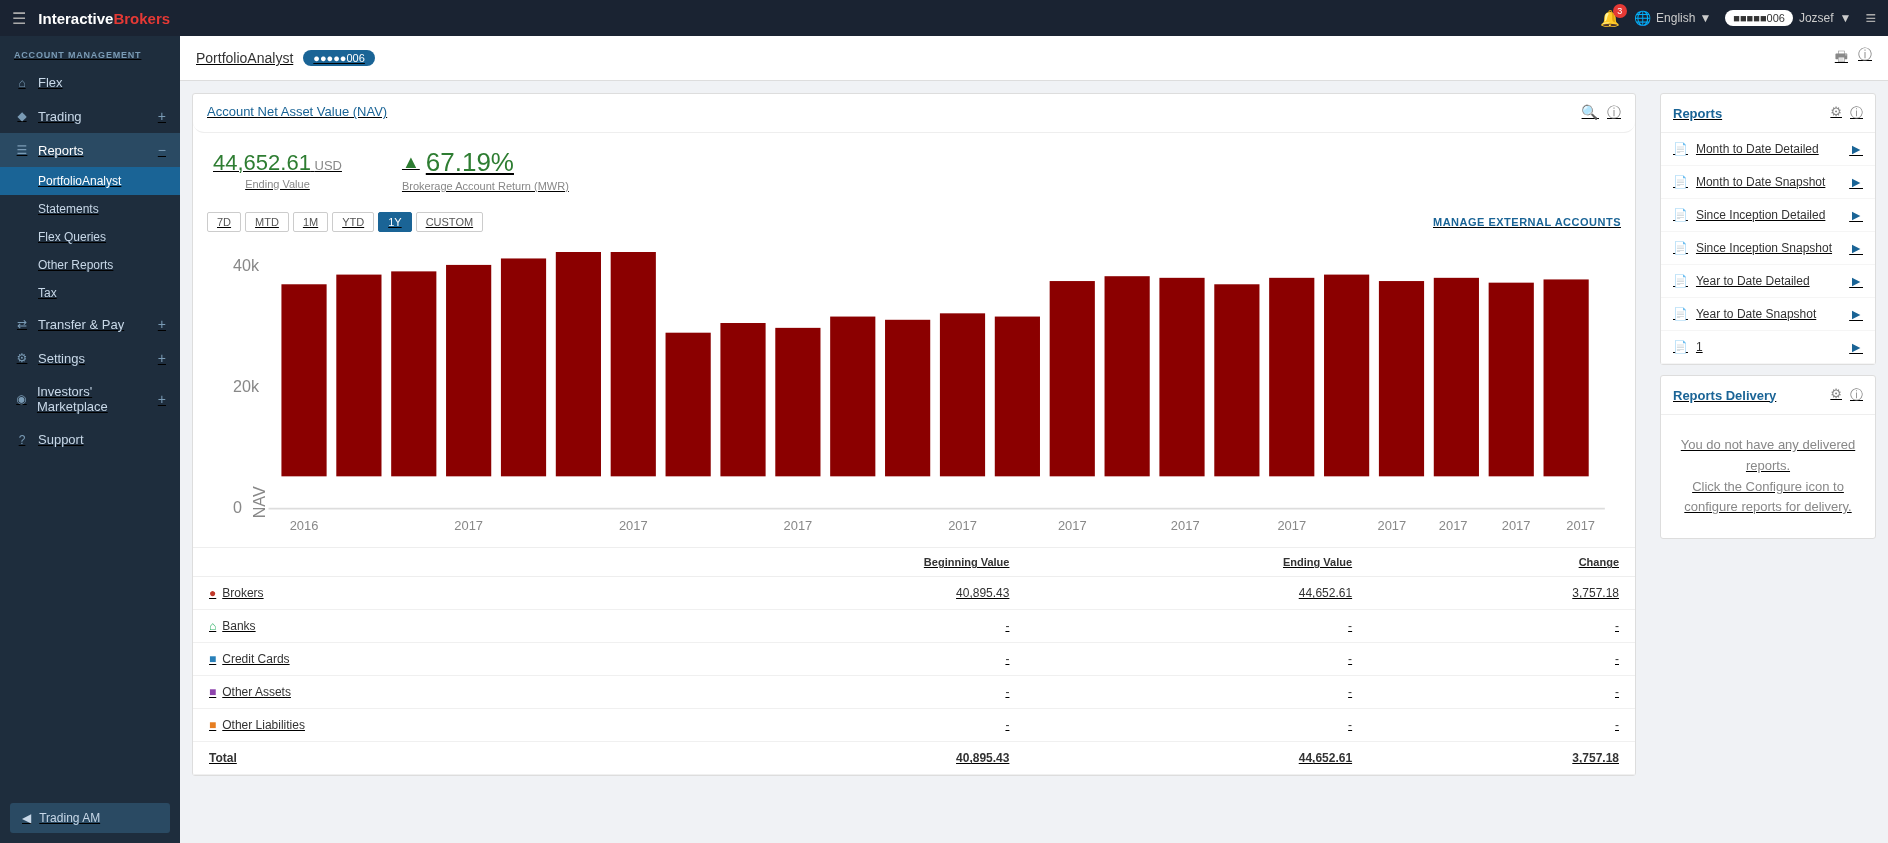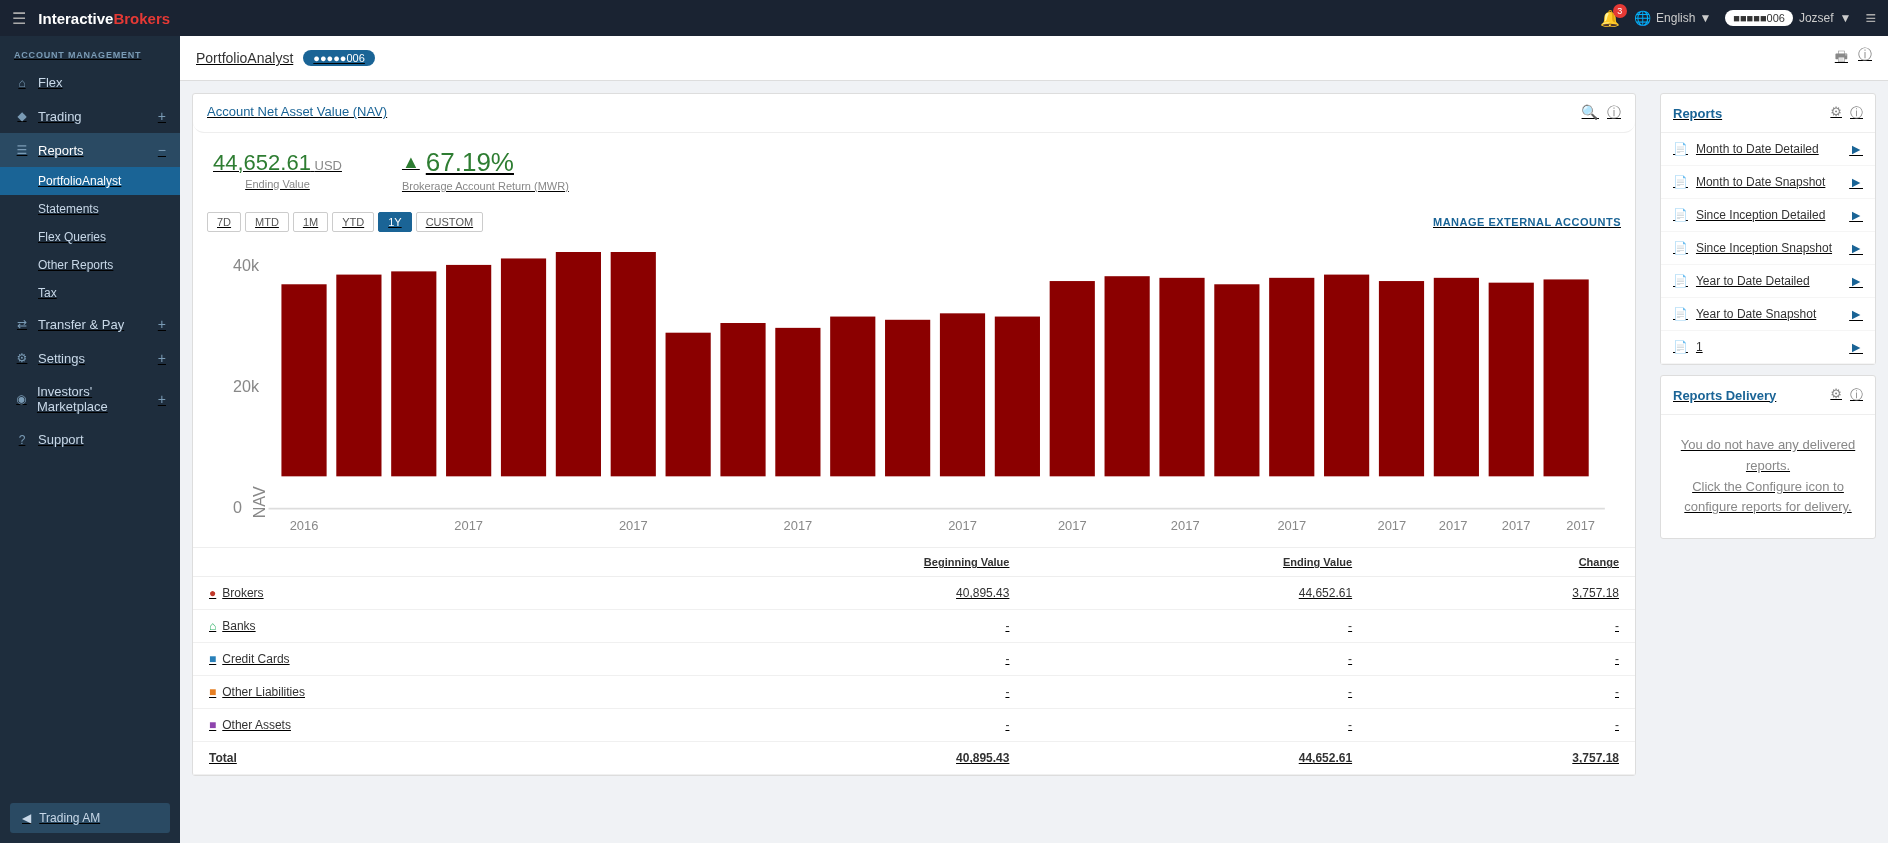--- a/index.html
+++ b/index.html
@@ -533,29 +533,29 @@
               <tr>
                 <td>
                   <span class="table-icon icon-cc">■</span>Credit Cards
                 </td>
                 <td>-</td>
                 <td>-</td>
                 <td>-</td>
               </tr>
               <tr>
                 <td>
-                  <span class="table-icon icon-other-liab">■</span>Other Liabilities
+                  <span class="table-icon icon-other-assets">■</span>Other Assets
                 </td>
                 <td>-</td>
                 <td>-</td>
                 <td>-</td>
               </tr>
               <tr>
                 <td>
-                  <span class="table-icon icon-other-assets">■</span>Other Assets
+                  <span class="table-icon icon-other-liab">■</span>Other Liabilities
                 </td>
                 <td>-</td>
                 <td>-</td>
                 <td>-</td>
               </tr>
               <tr>
                 <td>Total</td>
                 <td>40,895.43</td>
                 <td>44,652.61</td>
                 <td>3,757.18</td>

